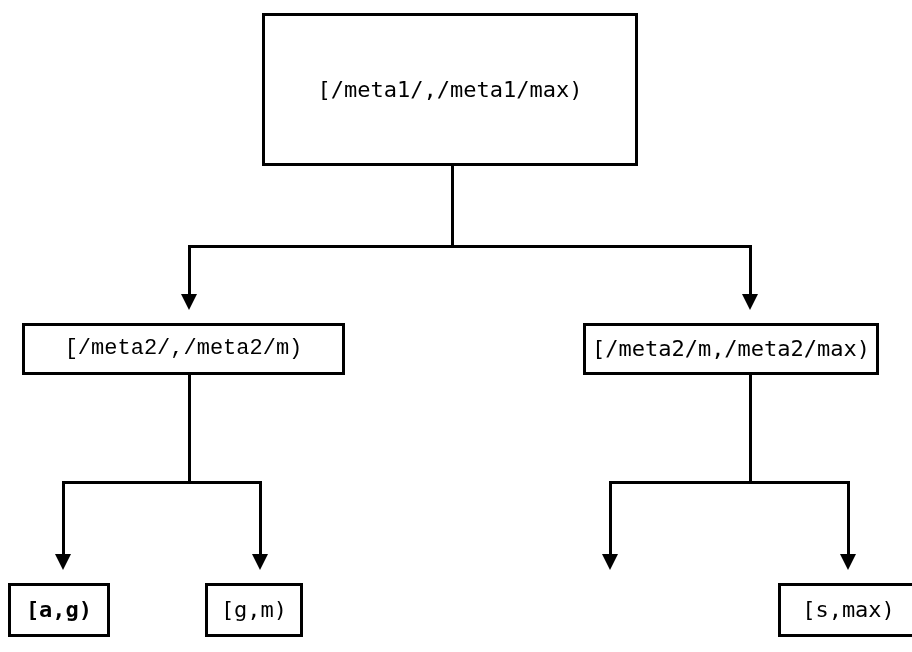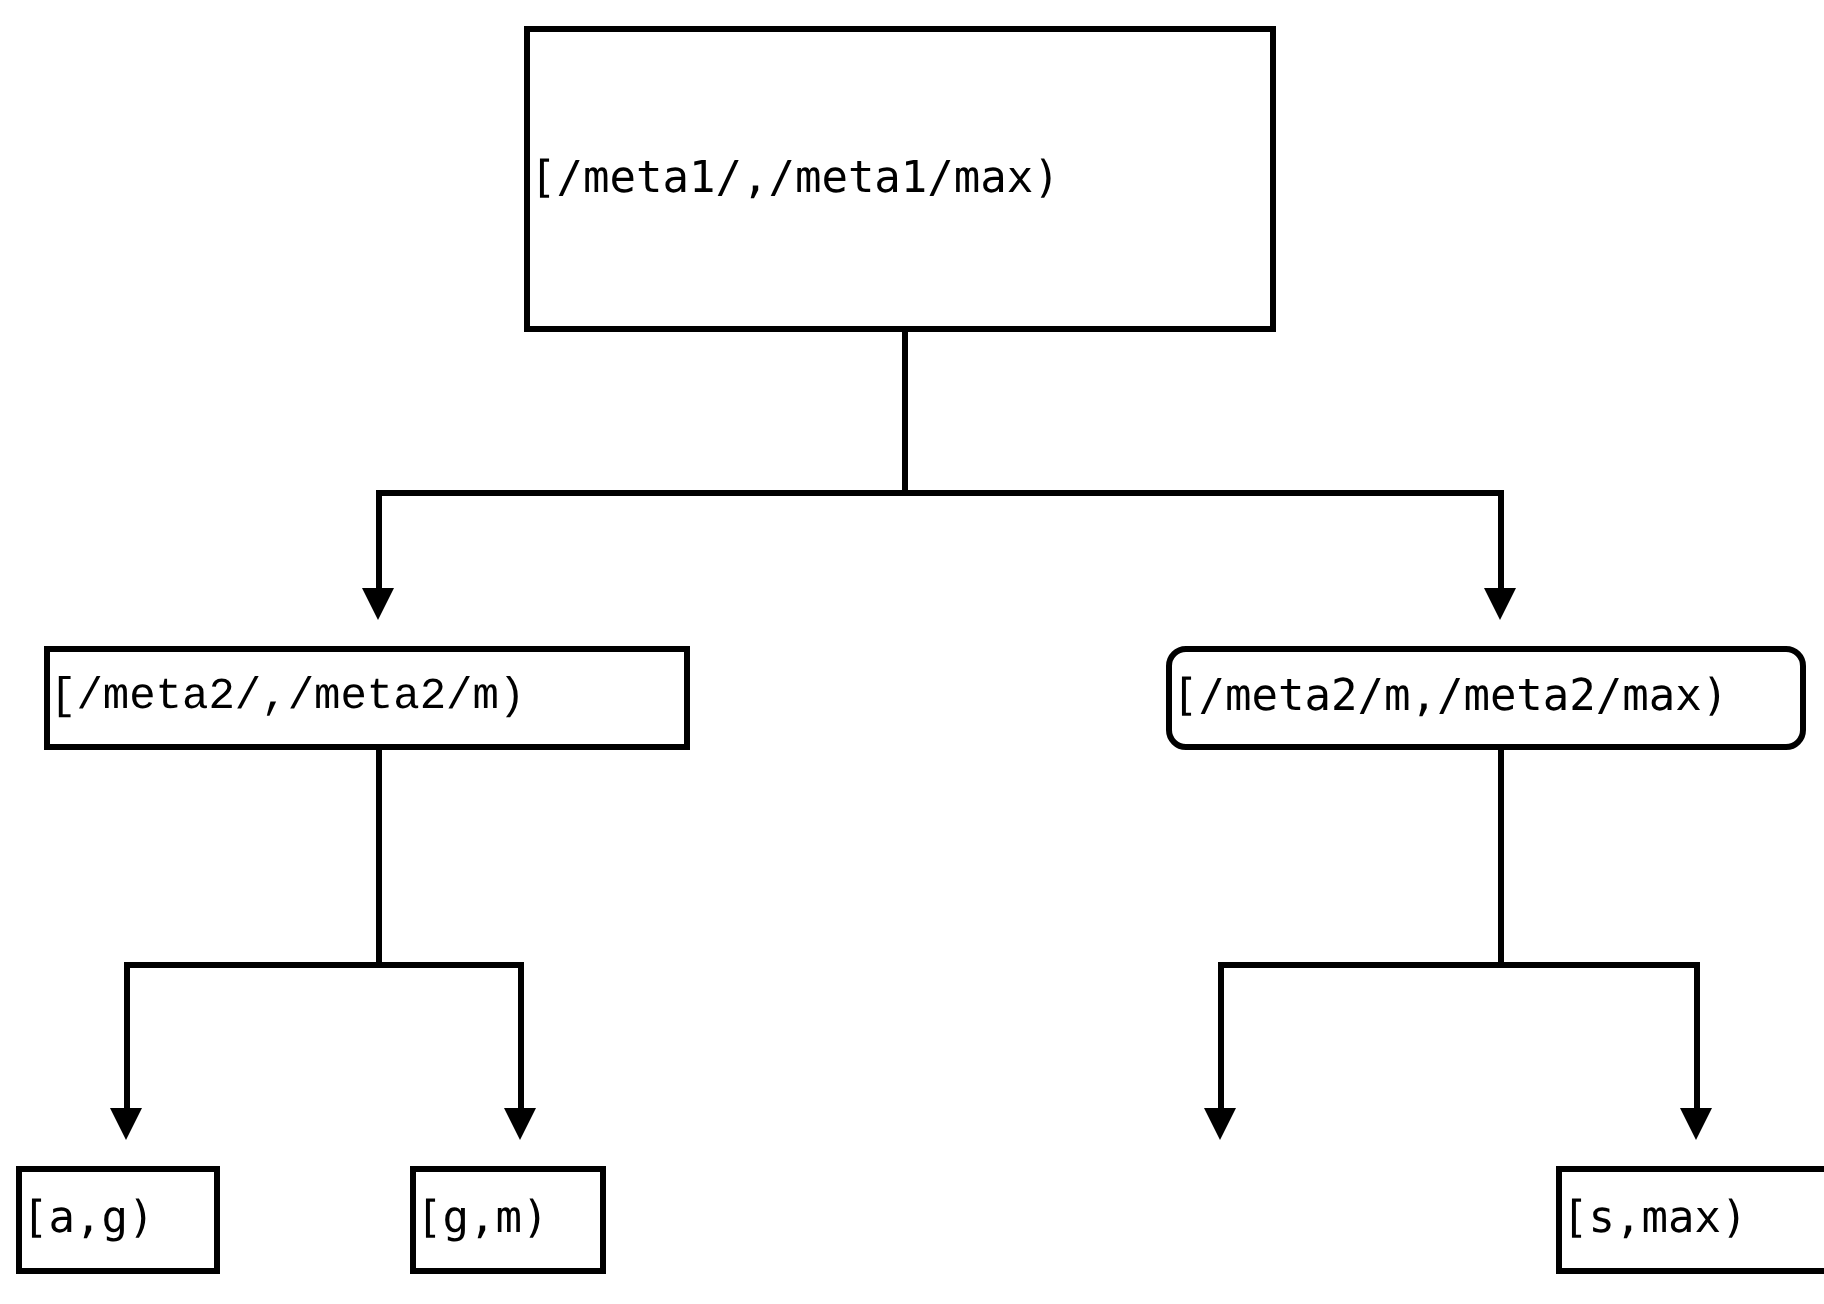--- a/index.html
+++ b/index.html
@@ -16,42 +16,43 @@
     color: #000000;
     overflow: hidden;
   }
   .node {
     position: absolute;
     box-sizing: border-box;
     border: 3px solid #000000;
     background: #ffffff;
     display: flex;
     align-items: center;
+    justify-content: center;
     font-size: 22px;
     line-height: 1;
     white-space: nowrap;
   }
   .edge {
     position: absolute;
     background: #000000;
   }
   .arrowhead {
     position: absolute;
     width: 0;
     height: 0;
     border-left: 8px solid transparent;
     border-right: 8px solid transparent;
     border-top: 16px solid #000000;
   }
 
   
   #node-root   { left: 262px; top: 13px;  width: 376px; height: 153px; }
   #node-left   { left: 22px;  top: 323px; width: 323px; height: 52px; font-family: Liberation Mono, monospace; }
-  #node-right  { left: 583px; top: 323px; width: 320px; height: 52px; border-radius: 10px; }
-  #node-leaf-ag   { left: 8px;   top: 583px; width: 102px; height: 54px; }
+  #node-right  { left: 583px; top: 323px; width: 296px; height: 52px; }
+  #node-leaf-ag   { left: 8px;   top: 583px; width: 102px; height: 54px; font-weight: bold; }
   #node-leaf-gm   { left: 205px; top: 583px; width: 98px;  height: 54px; }
   #node-leaf-ms   { left: 553px; top: 583px; width: 100px; height: 54px; }
   #node-leaf-smax { left: 778px; top: 583px; width: 141px; height: 54px; }
 
   
   #edge-root-stub      { left: 451px; top: 166px; width: 3px;   height: 82px; }
   #edge-l1-horizontal  { left: 188px; top: 245px; width: 564px; height: 3px; }
   #edge-l1-left-stub   { left: 188px; top: 245px; width: 3px;   height: 50px; }
   #edge-l1-right-stub  { left: 749px; top: 245px; width: 3px;   height: 50px; }
   #arrow-into-left     { left: 181px; top: 294px; }

